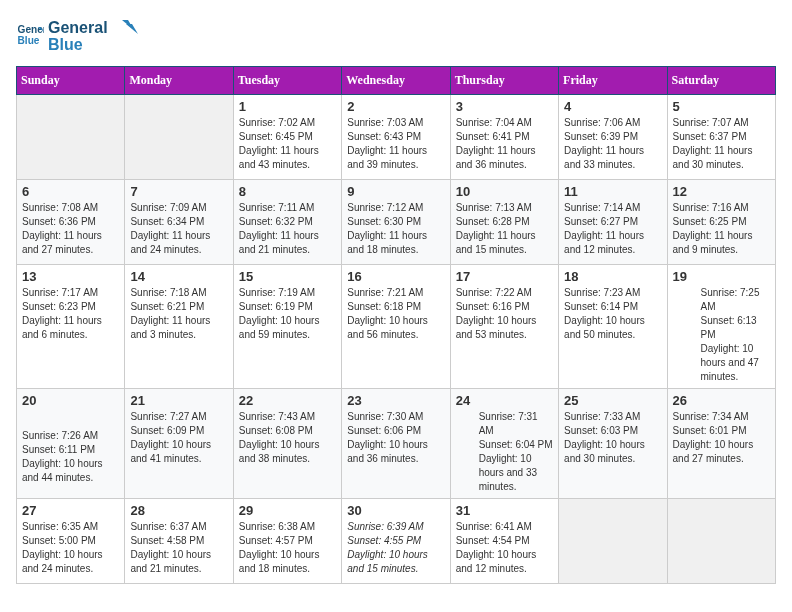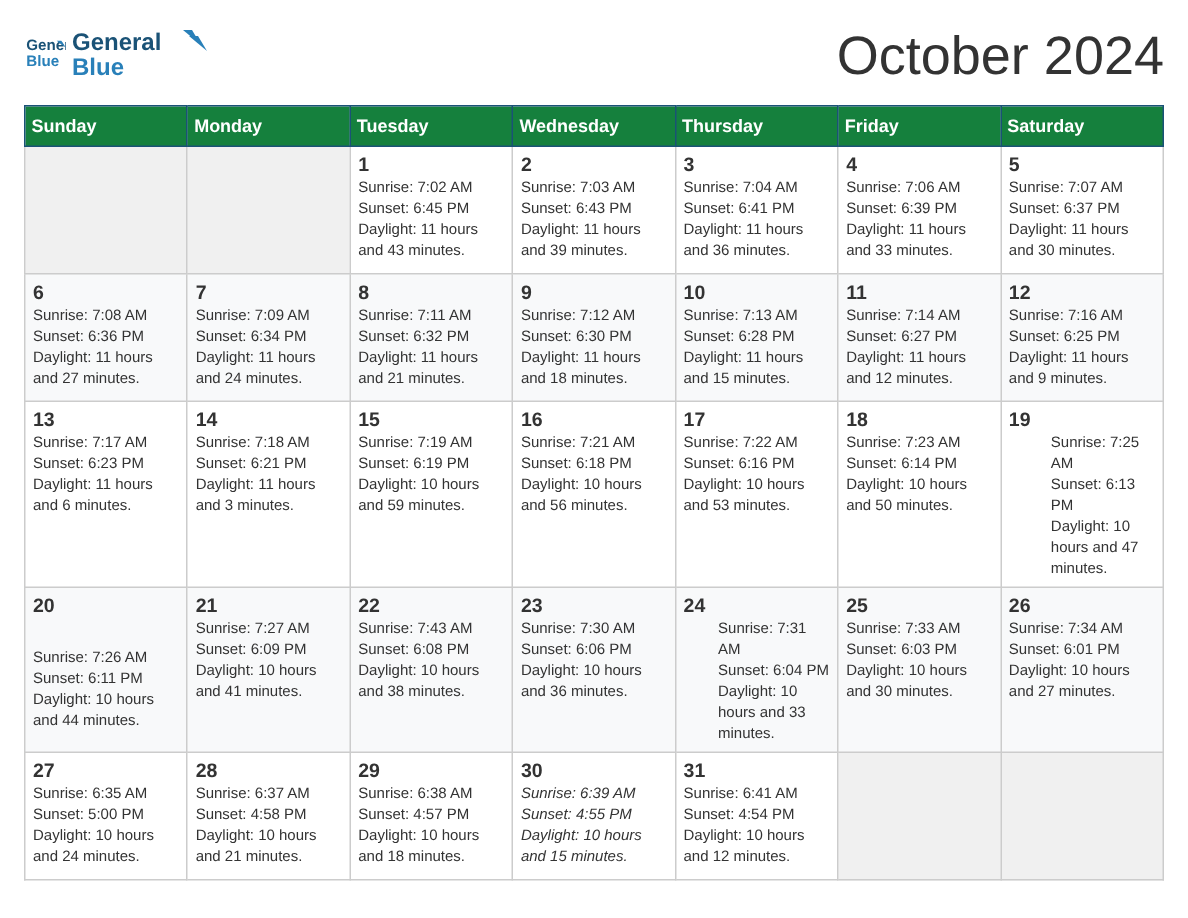--- a/index.html
+++ b/index.html
@@ -36,21 +36,22 @@
     .subtitle {
       font-size: 14px;
       color: #555;
     }
     table {
       width: 100%;
       border-collapse: collapse;
       font-size: 11px;
     }
     thead tr {
-      background: #15803d;
+      background: #a21caf;
+      font-family: Liberation Serif, serif;
     }
     thead th {
       color: #fff;
       padding: 6px 4px;
       text-align: left;
       font-size: 12px;
       font-weight: bold;
       border: 1px solid #1a5276;
     }
     tbody td {
@@ -94,21 +95,20 @@
     <div style="display:flex;flex-direction:column;line-height:1.2;">
       <svg width="90" height="38" viewBox="0 0 90 38">
         <text x="0" y="17" font-size="16" font-weight="bold" fill="#1a5276" font-family="Arial">General</text>
         <text x="0" y="34" font-size="16" font-weight="bold" fill="#2980b9" font-family="Arial">Blue</text>
         <polygon points="74,4 86,14 80,4" fill="#2980b9"></polygon>
         <polygon points="78,8 90,18 84,8" fill="#2980b9"></polygon>
       </svg>
     </div>
   </div>
   <div class="title-section">
-    <div class="month-title">October 2024</div>
   </div>
 </div>
 
 <table>
   <thead>
     <tr>
     <th>Sunday</th>
         <th>Monday</th>
         <th>Tuesday</th>
         <th>Wednesday</th>

